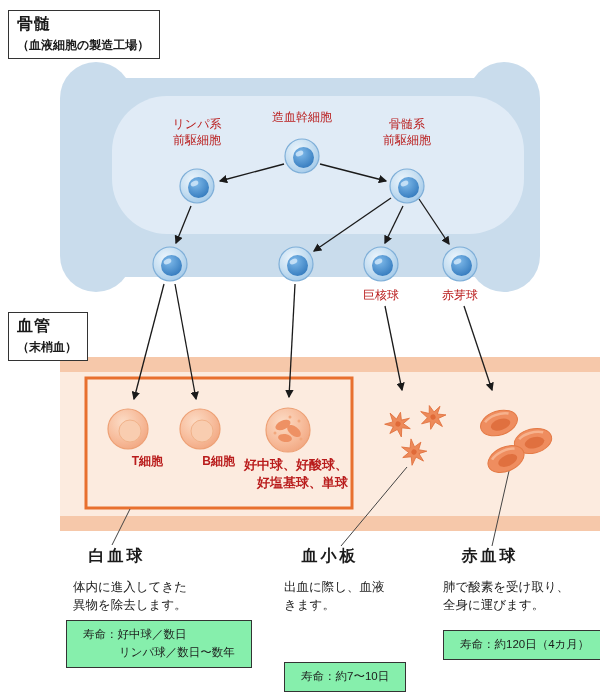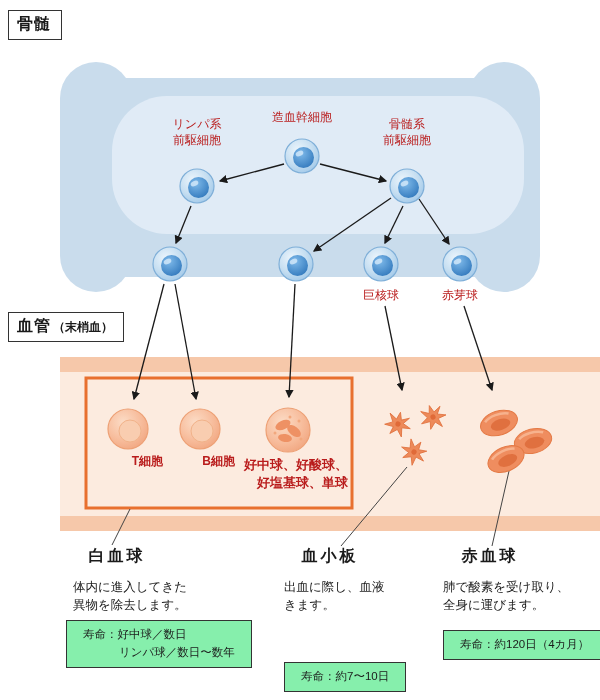--- a/index.html
+++ b/index.html
@@ -12,20 +12,21 @@
   #canvas { position:relative; width:600px; height:700px; background:#fff; overflow:hidden; }
   #diagram-svg { position:absolute; left:0; top:0; }
 
   .titlebox {
     position:absolute;
     border:1.5px solid #333;
     background:#fff;
     padding:3px 10px 4px 8px;
     display:flex; align-items:baseline; gap:2px;
     white-space:nowrap;
+    flex-direction:column;
   }
   .titlebox .t { font-size:16px; font-weight:bold; letter-spacing:1px; }
   .titlebox .s { font-size:12px; font-weight:600; }
 
   .cell-label {
     position:absolute;
     font-size:12px;
     line-height:1.35;
     text-align:center;
     color:#b91c1c;
@@ -174,20 +175,21 @@
 
     <g>
       <use href="#rbcShape" transform="translate(499,423) rotate(-18)"></use>
       <use href="#rbcShape" transform="translate(533,441) rotate(-14)"></use>
       <use href="#rbcShape" transform="translate(506,459) rotate(-24)"></use>
     </g>
   </svg>
 
   <div class="titlebox" style="left:8px; top:10px;">
     <span class="t">骨髄</span>
+    <span class="s">（血液細胞の製造工場）</span>
   </div>
 
   <div class="cell-label" style="left:247px; top:109px; width:110px;">造血幹細胞</div>
 
   <div class="cell-label" style="left:147px; top:116px; width:100px;">
     <span class="line">リンパ系</span>
     <span class="line">前駆細胞</span>
   </div>
 
   <div class="cell-label" style="left:357px; top:116px; width:100px;">

